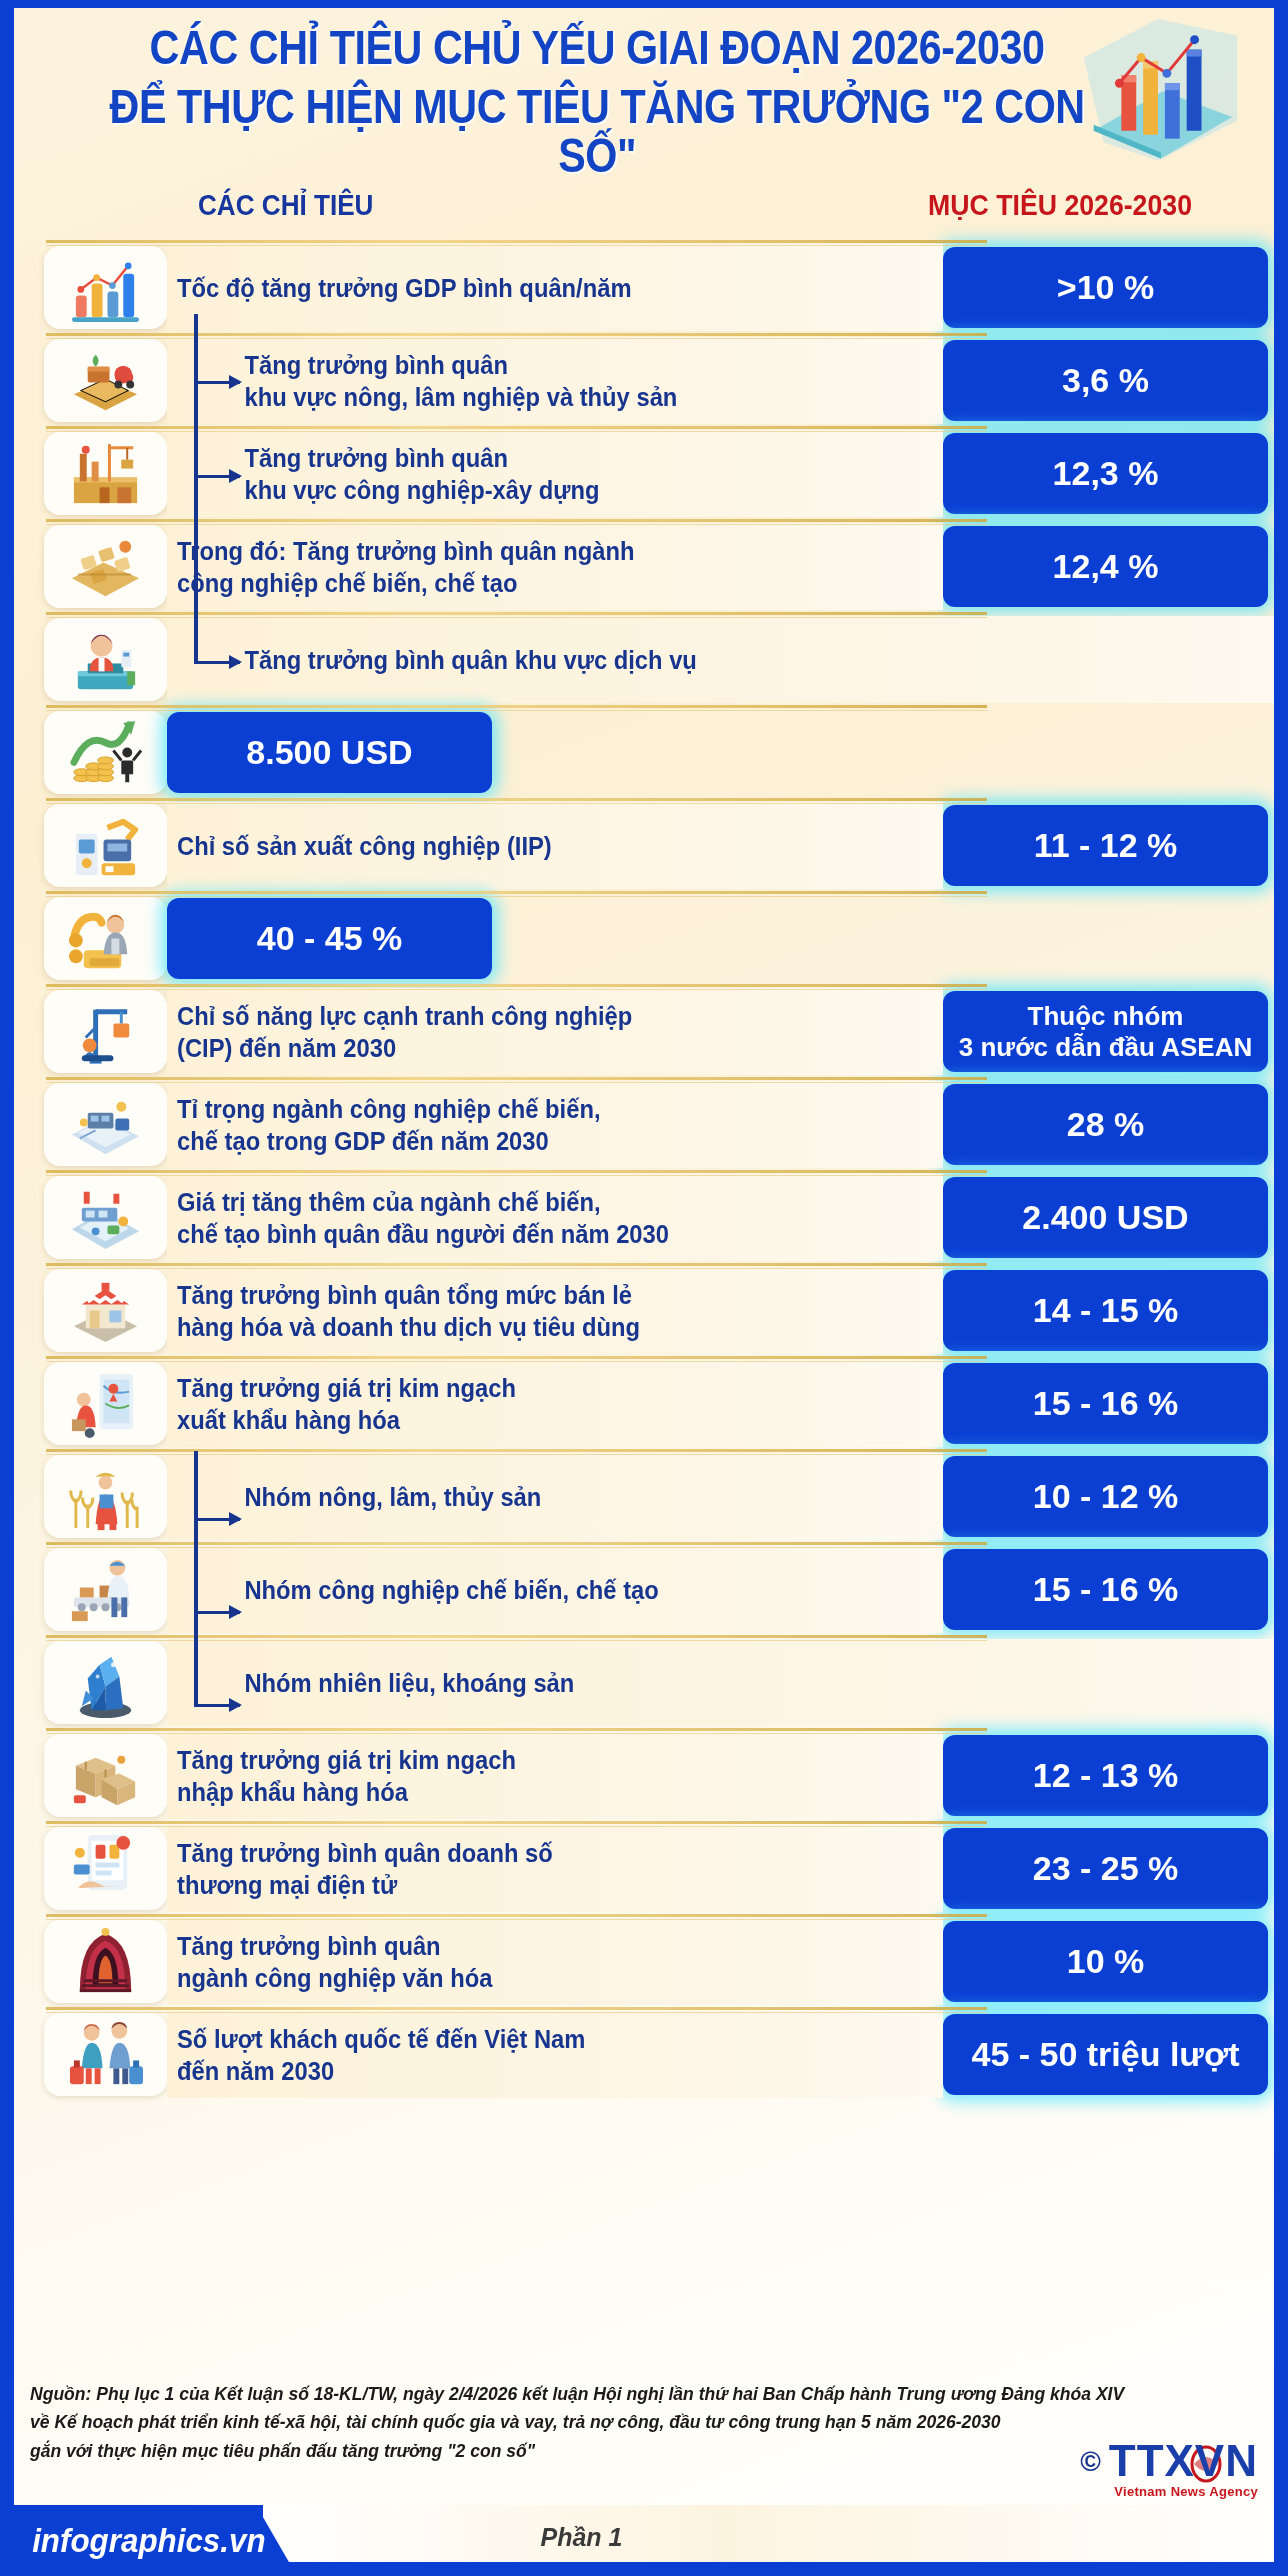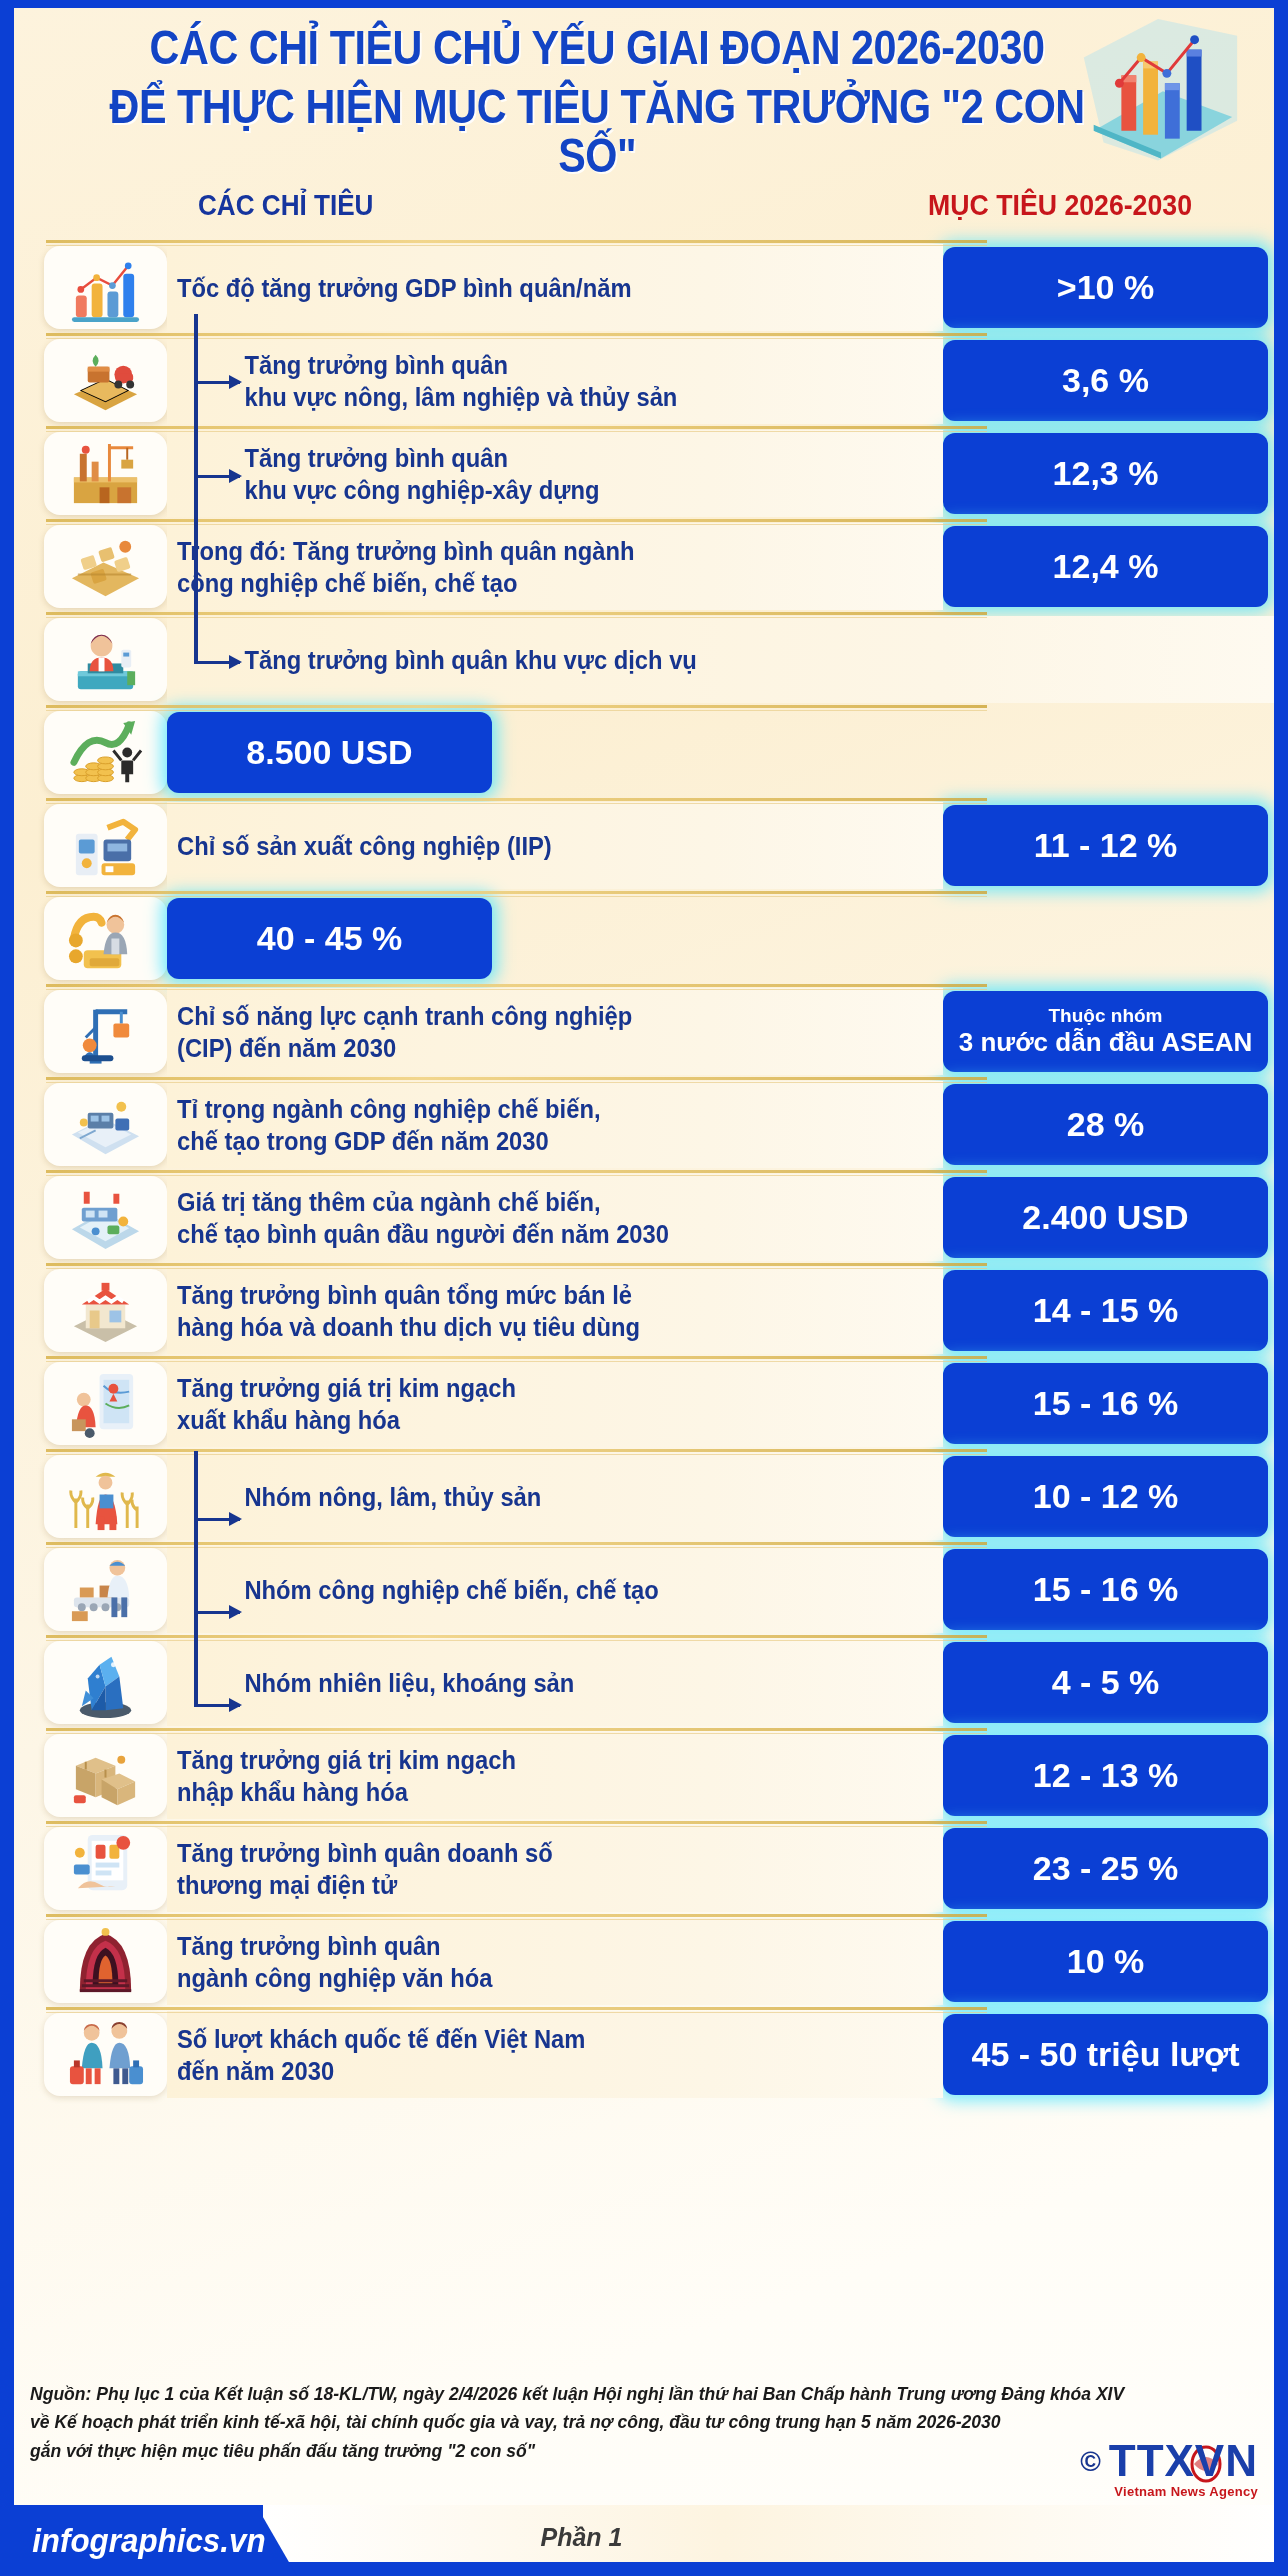--- a/index.html
+++ b/index.html
@@ -190,21 +190,21 @@
     flex-direction: column;
     align-items: center;
     justify-content: center;
     box-shadow: 0 0 16px 6px rgba(80,230,255,.75);
     font-weight: 900;
     text-align: center;
     line-height: 1.16;
     padding: 6px 4px;
   }
   .value-box .v-main { font-size: 34px; letter-spacing: 0px; }
-  .value-box .v-small { font-size: 19px; font-weight: 700; }
+  .value-box .v-small { font-size: 26px; font-weight: 700; }
   .value-box .v-sub { font-size: 26px; font-weight: 800; }
 
   
   .bracket {
     position: absolute;
     left: 194px;
     width: 4px;
     background: #17358f;
     z-index: 15;
   }
@@ -767,25 +767,20 @@
               <path d="M26 68 L40 44 L40 68 Z" fill="#1d5ba8"></path>
               <path d="M16 64 L20 48 L28 56 Z" fill="#3f8fd8"></path>
               <circle cx="48" cy="22" r="2.5" fill="#fff" opacity=".85"></circle>
               <circle cx="32" cy="34" r="2" fill="#fff" opacity=".7"></circle>
             </svg>
           </div>
         </div>
         <div class="label-cell">
           <div class="label-text indent">Nhóm nhiên liệu, khoáng sản</div>
         </div>
-        <div class="value-cell">
-          <div class="value-box">
-            <div class="v-main">4 - 5 %</div>
-          </div>
-        </div>
       </div>
       <div class="row">
         <div class="icon-cell">
           <div class="icon-box">
             <svg viewBox="0 0 80 80">
               <path d="M10 30 L30 22 L50 30 L30 38 Z" fill="#e0c08a"></path>
               <path d="M10 30 L10 54 L30 62 L30 38 Z" fill="#c8a468"></path>
               <path d="M30 38 L50 30 L50 54 L30 62 Z" fill="#d9b67c"></path>
               <path d="M36 44 L54 38 L70 46 L52 54 Z" fill="#e0c08a"></path>
               <path d="M36 44 L36 62 L52 70 L52 54 Z" fill="#c8a468"></path>

